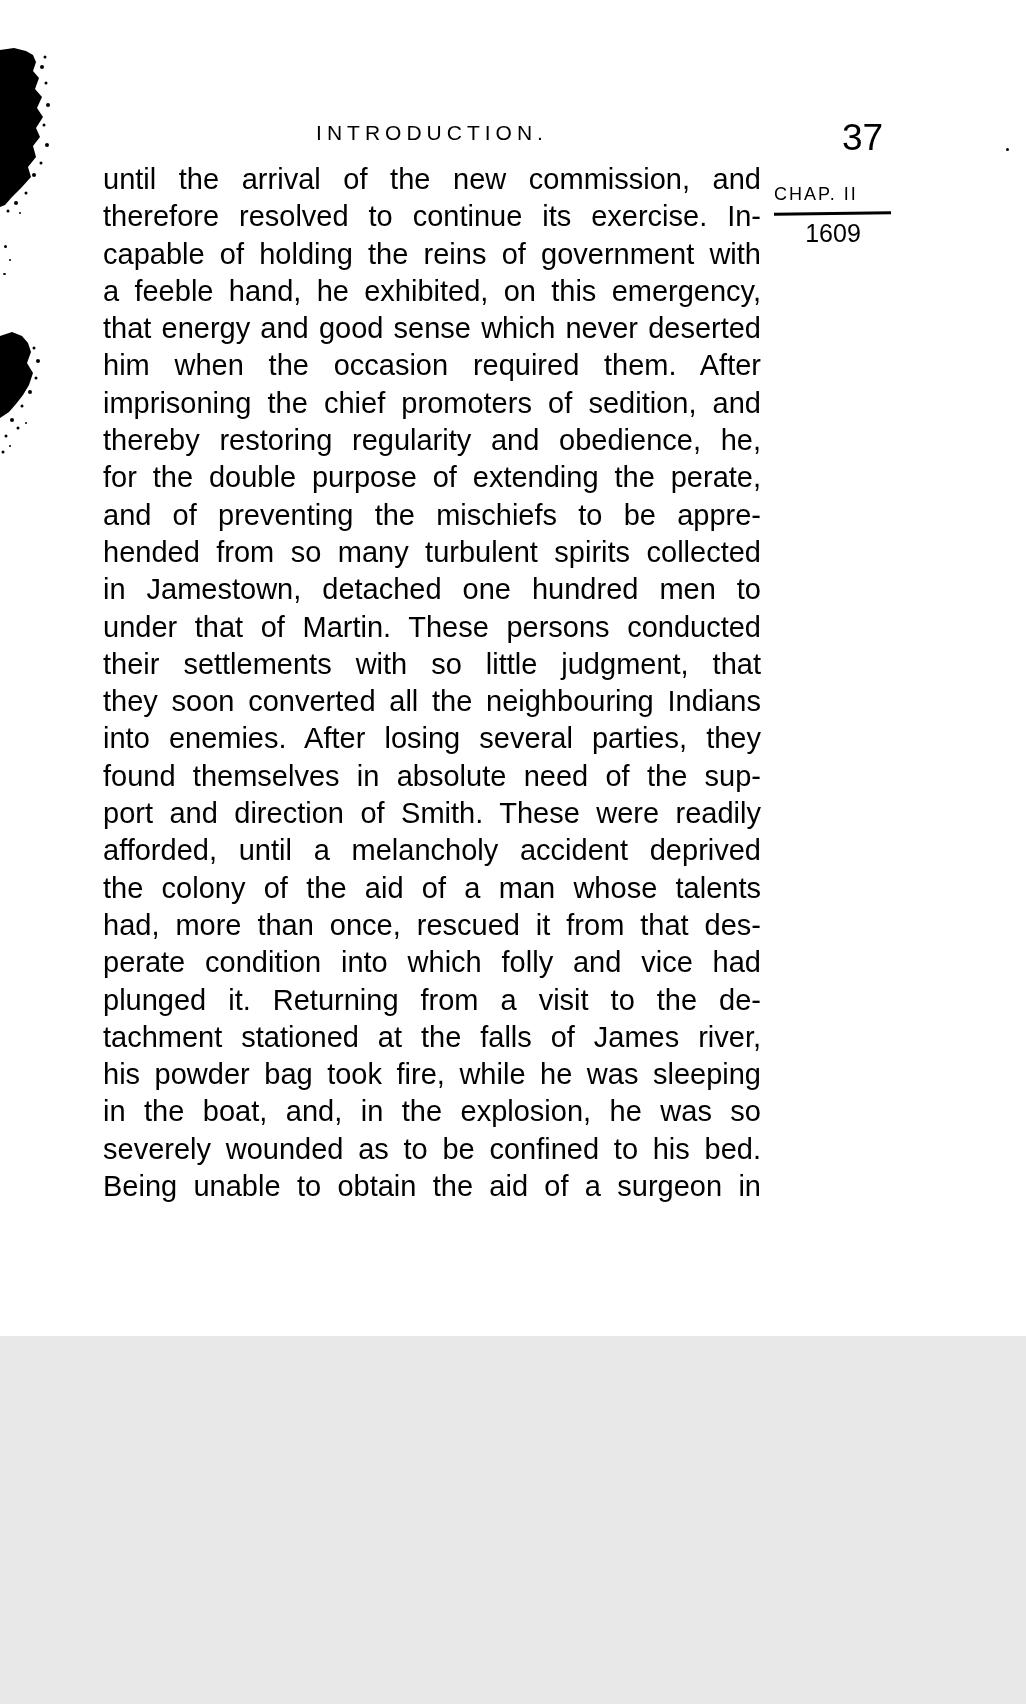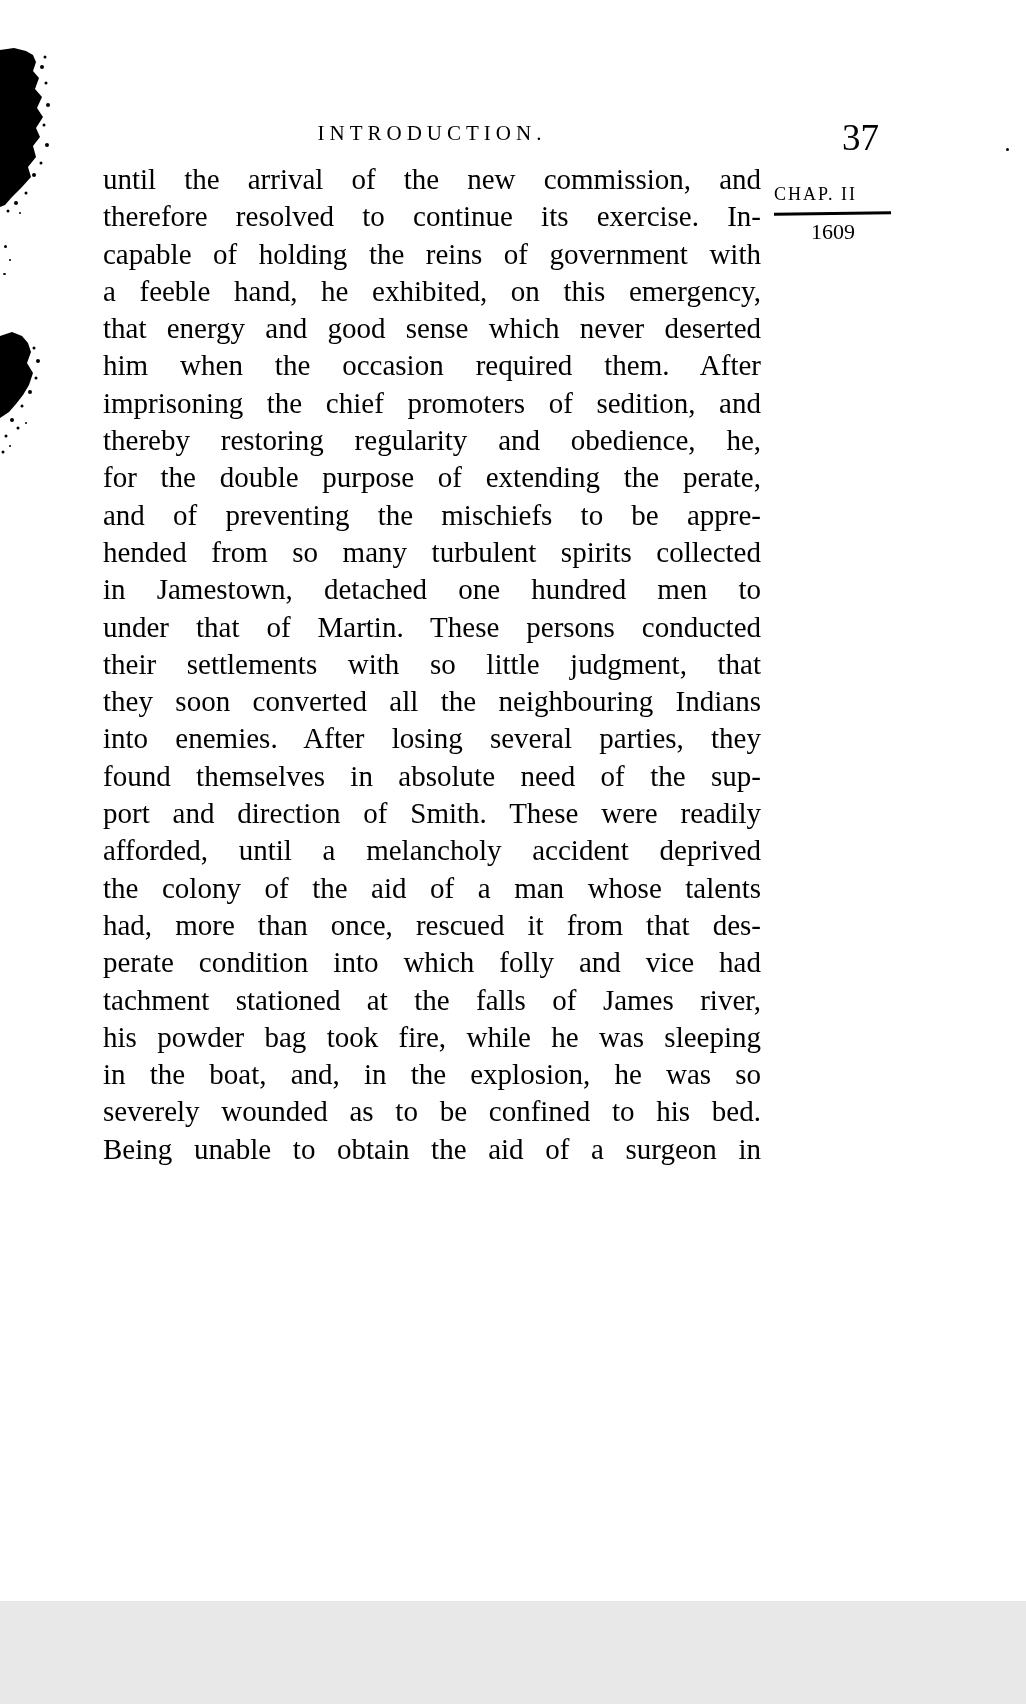--- a/index.html
+++ b/index.html
@@ -1,21 +1,21 @@
 <!DOCTYPE html>
 <html><head>
 <meta charset="utf-8">
 <style>
   html,body { margin:0; padding:0; background:#e8e8e8; }
   .page {
     position:relative;
-    width:1026px; height:1601px;
+    width:1026px; height:1336px;
     background:#ffffff;
     overflow:hidden;
-    font-family:Liberation Serif, serif;
+    font-family:Liberation Sans, sans-serif;
     color:#000000;
   }
 
   .running-header {
     position:absolute; left:103px; top:121px; width:658px;
     text-align:center;
     font-size:21px; letter-spacing:5px;
     font-weight:normal;
   }
 
@@ -44,21 +44,21 @@
     white-space:nowrap;
   }
   .margin-rule {
     position:absolute; left:774px; top:212px; width:117px; height:3px;
     background:#000;
     transform:rotate(-0.7deg);
   }
   .margin-year {
     position:absolute; left:774px; top:219px; width:118px;
     text-align:center;
-    font-size:22px;
+    font-size:25px;
   }
 
   .artifact-svg { position:absolute; left:0; }
   .artifact-blob-top { top:45px; }
   .artifact-blob-mid { top:328px; }
 
   .speck { position:absolute; background:#000; border-radius:50%; }
   .speck-a { left:4px;  top:245px; width:3px; height:3px; }
   .speck-b { left:9px;  top:259px; width:2px; height:2px; }
   .speck-c { left:3px;  top:273px; width:3px; height:2px; }
@@ -139,20 +139,21 @@
       <div class="body-line">under that of Martin.  These persons conducted</div>
       <div class="body-line">their settlements with so little judgment, that</div>
       <div class="body-line">they soon converted all the neighbouring Indians</div>
       <div class="body-line">into enemies.  After losing several parties, they</div>
       <div class="body-line">found themselves in absolute need of the sup-</div>
       <div class="body-line">port and direction of Smith.  These were readily</div>
       <div class="body-line">afforded, until a melancholy accident deprived</div>
       <div class="body-line">the colony of the aid of a man whose talents</div>
       <div class="body-line">had, more than once, rescued it from that des-</div>
       <div class="body-line">perate condition into which folly and vice had</div>
+      <div class="body-line">plunged it.  Returning from a visit to the de-</div>
       <div class="body-line">tachment stationed at the falls of James river,</div>
       <div class="body-line">his powder bag took fire, while he was sleeping</div>
       <div class="body-line">in the boat, and, in the explosion, he was so</div>
       <div class="body-line">severely wounded as to be confined to his bed.</div>
       <div class="body-line">Being unable to obtain the aid of a surgeon in</div>
     </div>
 
   <div class="bottom-band"></div>
 
 </div>

